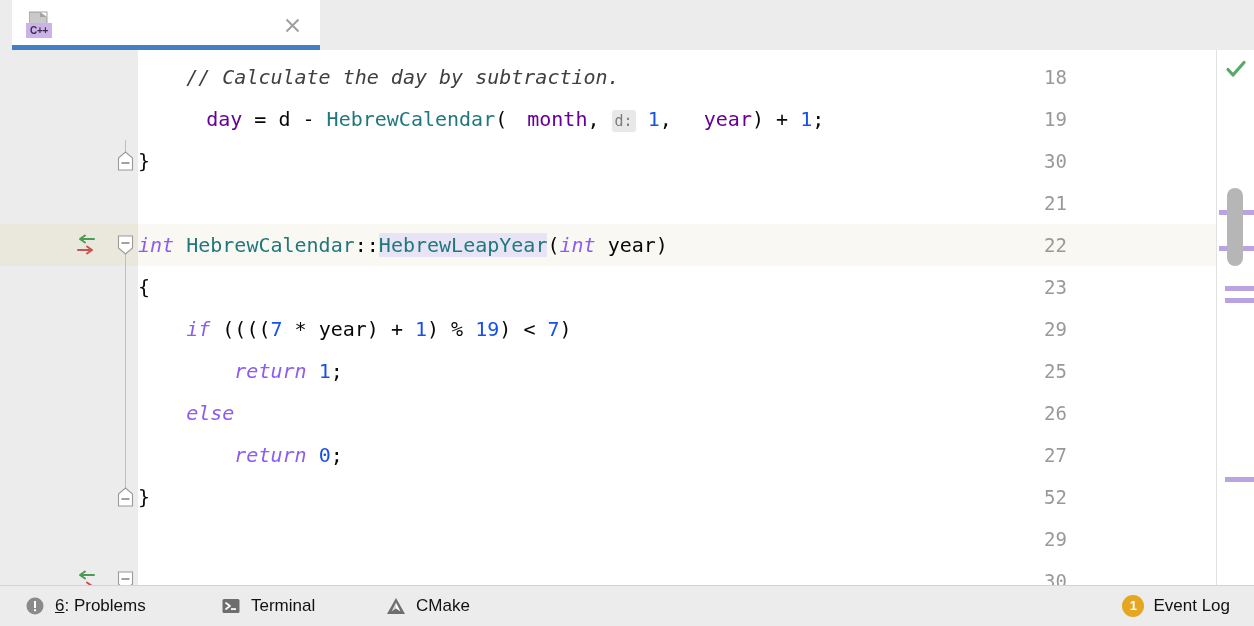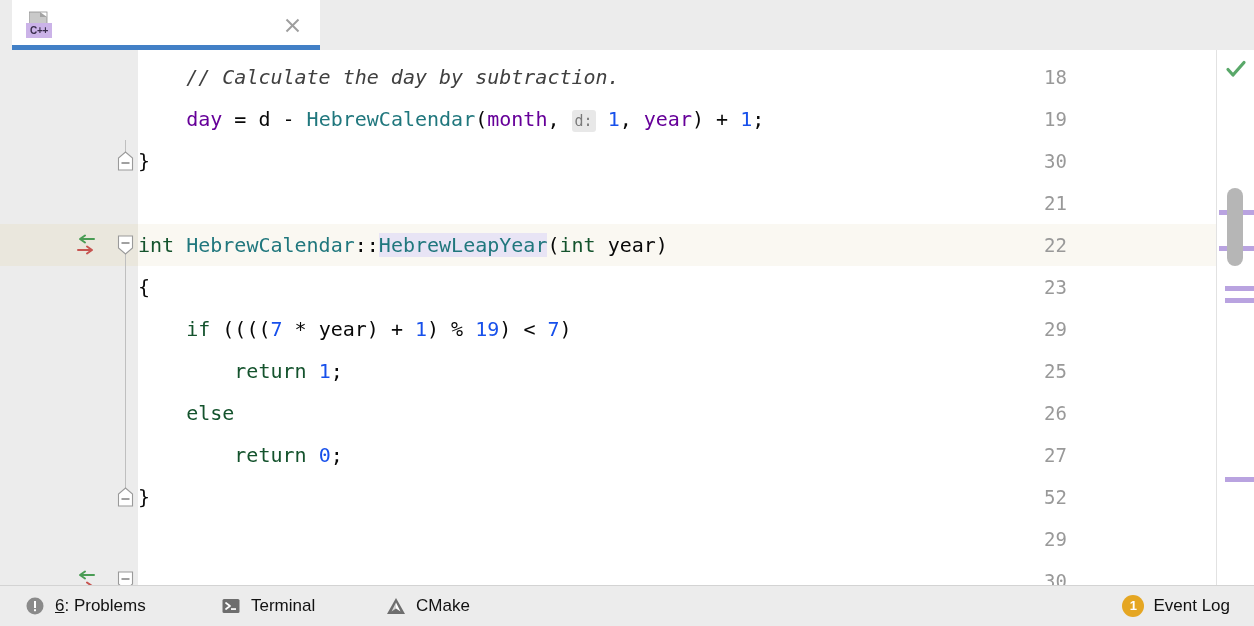--- a/index.html
+++ b/index.html
@@ -122,26 +122,26 @@
   .code {
     position: absolute; left: 138px; top: 0;
     height: 42px; line-height: 42px;
     font-family: "DejaVu Sans Mono", monospace;
     font-size: 20px;
     color: #000000;
     white-space: pre;
   }
 
   
-  .kw    { color: #14532d; }
+  .kw    { color: #8b5cf6; font-style: italic; }
   .num   { color: #1750eb; }
   .cmt   { color: #404040; font-style: italic; }
   .cls   { color: #20777d; }
   .fn    { color: #20777d; }
-  .fld   { color: #660099; }
+  .fld   { color: #660099; margin-left: 20px; }
   .plain { color: #080808; }
   .hl-ident { background: #e8e4f5; }
   .inlay {
     background: #e8e8e8;
     color: #7a7a7a;
     font-size: 15px;
     border-radius: 3px;
     padding: 2px 3px;
   }
 

